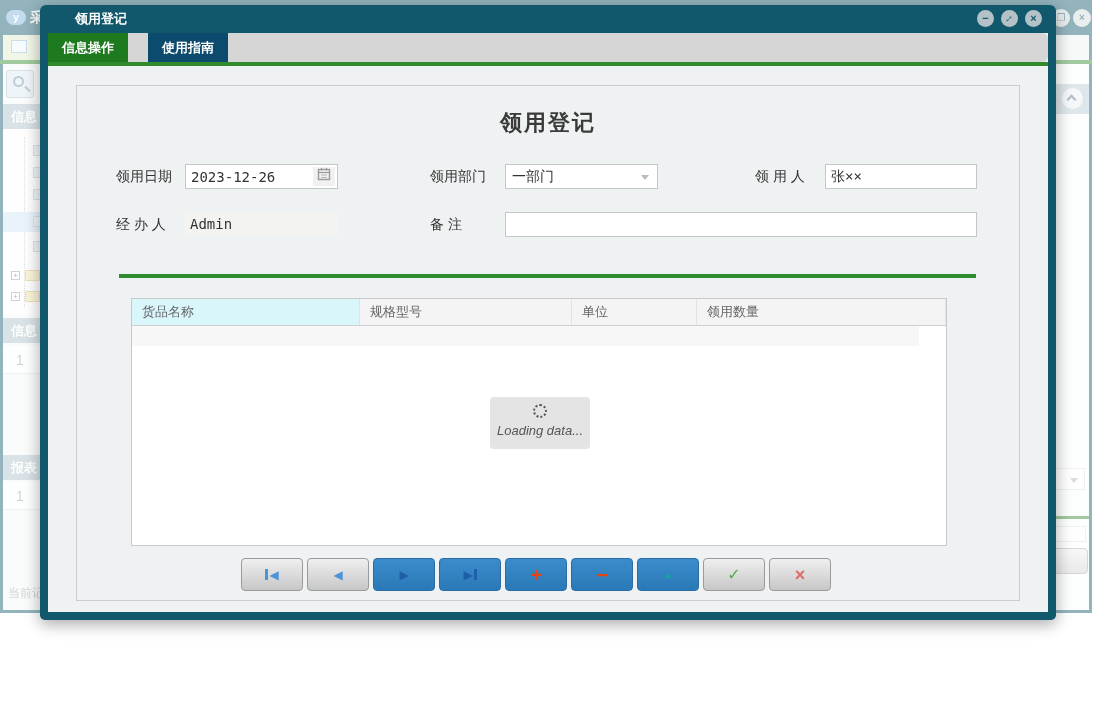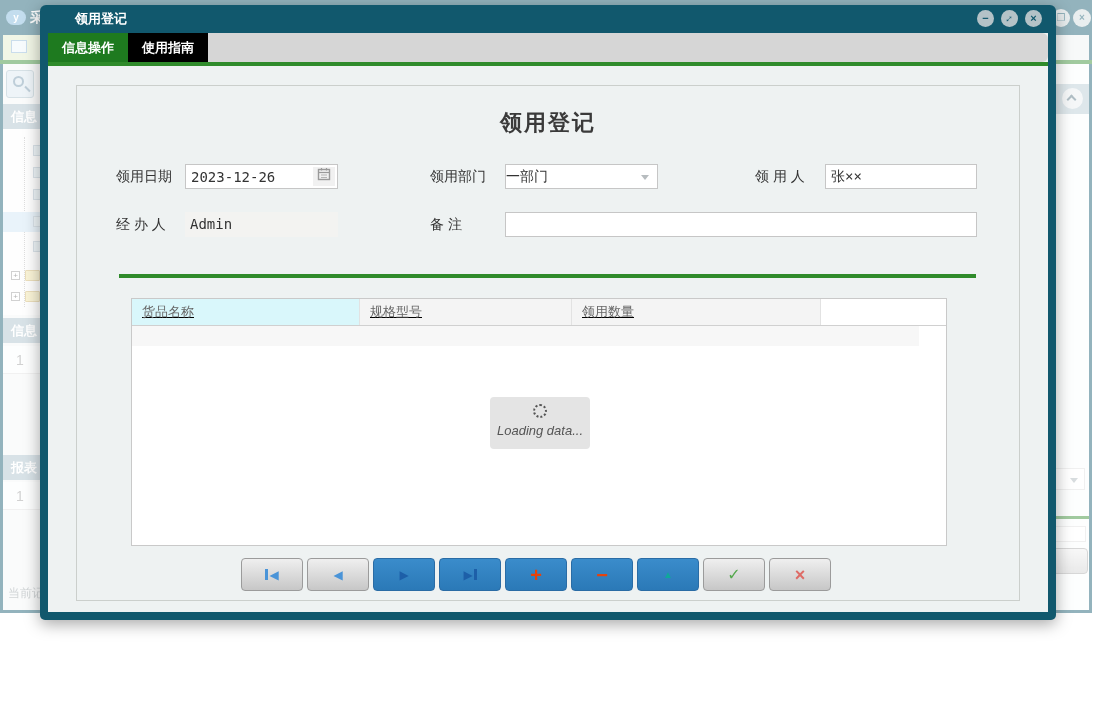--- a/index.html
+++ b/index.html
@@ -47,41 +47,41 @@
   .modal { position:absolute; left:40px; top:5px; width:1016px; height:615px; background:#11586d; border-radius:6px 6px 5px 5px; box-shadow:0 4px 16px rgba(0,0,0,.35); z-index:3; }
   .m-titlebar { position:absolute; left:0; top:0; width:100%; height:28px; }
   .m-title { position:absolute; left:35px; top:0; line-height:28px; color:#fff; font-weight:bold; font-size:13px; }
   .m-controls { position:absolute; right:14px; top:5px; display:flex; gap:7px; }
   .m-ctrl { width:17px; height:17px; border-radius:50%; background:#b4c2c7; color:#11586d; font-size:11px; font-weight:bold; text-align:center; line-height:16px; cursor:pointer; }
   .m-ctrl .rot45 { display:inline-block; transform:rotate(45deg); }
   .m-main { position:absolute; left:8px; top:28px; width:1000px; height:579px; background:#eef2f2; }
   .m-tabbar { position:relative; width:100%; height:29px; background:#d6d6d6; display:flex;border-radius:6px; }
   .m-tab { height:29px; padding:0 14px; line-height:29px; color:#fff; font-weight:bold; font-size:13px; cursor:pointer; }
   .m-tab.active { background:#1e7a1f; }
-  .m-tab.inactive { background:#000000; }
+  .m-tab.inactive { background:#0c4a6e;margin-left:20px; }
   .m-gline { width:100%; height:4px; background:#2f8b2b; }
   .m-content { position:relative; width:100%; height:546px; }
   .panel { position:absolute; left:28px; top:19px; width:944px; height:516px; background:#eef2f2; border:1px solid #cbcfcc; }
 
   .f-title { position:absolute; left:0; top:22px; width:100%; text-align:center; font-family:"DejaVu Serif","Liberation Serif",serif; font-size:22px; font-weight:bold; color:#3a3a3a; letter-spacing:2px; }
   .f-label { position:absolute; font-size:14px; color:#333; white-space:nowrap; }
   .f-input { position:absolute; height:25px; background:#fff; border:1px solid #c6c6c6; font-family:"DejaVu Sans Mono","Liberation Mono",monospace; font-size:14px; color:#333; padding:0 5px; }
   .datewrap { position:absolute; left:108px; top:78px; width:153px; height:25px; background:#fff; border:1px solid #c6c6c6; }
   .datewrap input { position:absolute; left:0; top:0; width:124px; height:23px; border:none; outline:none; font-family:"DejaVu Sans Mono","Liberation Mono",monospace; font-size:14px; color:#333; padding:0 5px; background:transparent; }
   .calbtn { position:absolute; right:2px; top:2px; width:22px; height:19px; background:#f1f1f1; text-align:center; cursor:pointer; }
-  .selectbox { position:absolute; left:428px; top:78px; width:153px; height:25px; background:#fff; border:1px solid #c6c6c6; font-size:14px; color:#333; line-height:23px; cursor:pointer; }
+  .selectbox { position:absolute; left:428px; top:78px; width:153px; height:25px; background:#fff; border:1px solid #c6c6c6; font-size:14px; color:#333; line-height:23px; padding-left:6px; cursor:pointer; }
   .selectbox .caret-down { right:8px; top:10px; border-top-color:#b7bcbf; }
   .readonly-field { position:absolute; left:108px; top:126px; width:153px; height:25px; background:#f3f3f1; font-family:"DejaVu Sans Mono","Liberation Mono",monospace; font-size:14px; color:#333; line-height:25px; padding-left:5px; }
 
   .d-tabstrip { position:absolute; left:42px; top:162px; width:857px; height:26px; background:#d8d8d8; }
   .d-tab { display:inline-block; height:26px; padding:0 14px; background:#1e7a1f; color:#fff; font-weight:bold; font-size:13px; line-height:26px; cursor:pointer; }
   .d-gline { position:absolute; left:42px; top:188px; width:857px; height:4px; background:#2f8b2b; }
 
   .grid { position:absolute; left:54px; top:212px; width:816px; height:248px; background:#fff; border:1px solid #c9c9c9; }
-  .grid-header { display:flex; height:27px; border-bottom:1px solid #d0d0d0;text-decoration:underline; }
+  .grid-header { display:flex; height:27px; border-bottom:1px solid #d0d0d0; }
   .gh-cell { height:26px; line-height:26px; font-size:13px; color:#666; padding-left:10px; background:#f4f4f4; border-right:1px solid #e2e2e2; overflow:hidden; cursor:pointer; }
   .gh-cell.hl { background:#d9f7fb; }
   .empty-row { position:absolute; left:0; top:27px; width:787px; height:20px; background:#f7f7f7; }
   .loadbox { position:absolute; left:358px; top:98px; width:100px; height:52px; background:#e4e4e4; border-radius:4px; text-align:center; }
   .spinner { display:inline-block; margin-top:7px; width:14px; height:14px; border:2px dotted #555; border-radius:50%; }
   .loadtext { font-size:13px; color:#555; margin-top:1px;font-style:italic; }
 
   .toolbar { position:absolute; left:164px; top:472px; display:flex; gap:4px; }
   .tb { width:62px; height:33px; border-radius:4px; display:flex; align-items:center; justify-content:center; gap:1px; cursor:pointer; }
   .tb.gray { background:linear-gradient(#efefef,#c7c7c7); border:1px solid #9b9b9b; }
@@ -217,20 +217,21 @@
 
           <span class="f-label" style="left:353px; top:130px;">备 注</span>
           <input class="f-input" style="left: 428px; top: 126px; width: 472px;" type="text" value="">
 
           <div class="d-gline"></div>
 
           <div class="grid">
             <div class="grid-header" id="grid-header">
                 <div class="gh-cell hl" style="width: 228px;">货品名称</div>
                 <div class="gh-cell" style="width: 212px;">规格型号</div>
+                <div class="gh-cell" style="width: 125px;">单位</div>
                 <div class="gh-cell" style="width: 249px;">领用数量</div>
               </div>
             <div class="empty-row"></div>
             <div class="loadbox">
               <span class="spinner"></span>
               <div class="loadtext">Loading data...</div>
             </div>
           </div>
 
           <div class="toolbar" id="toolbar">

